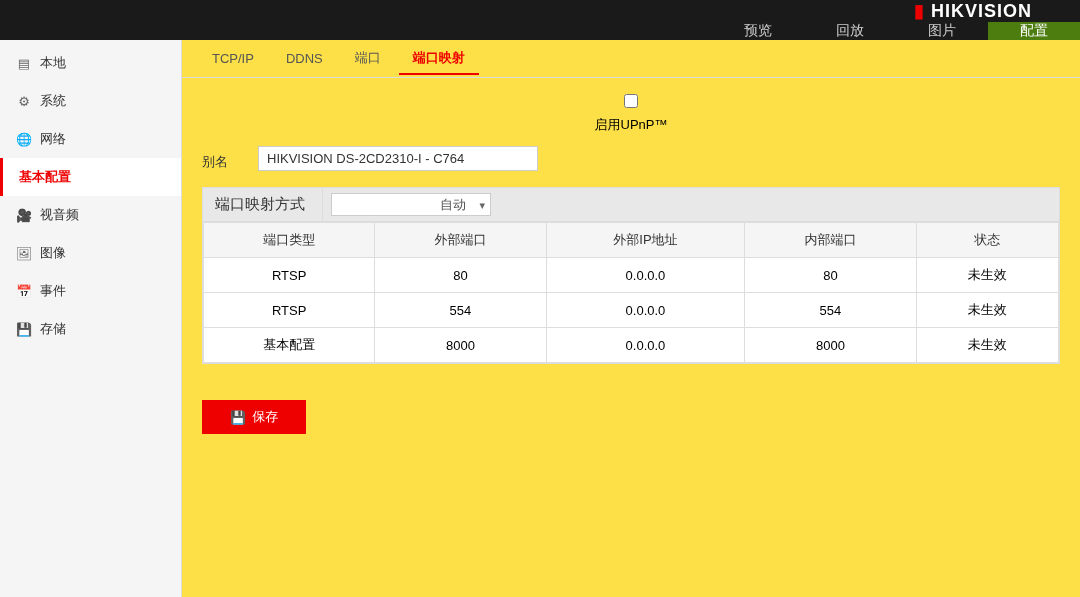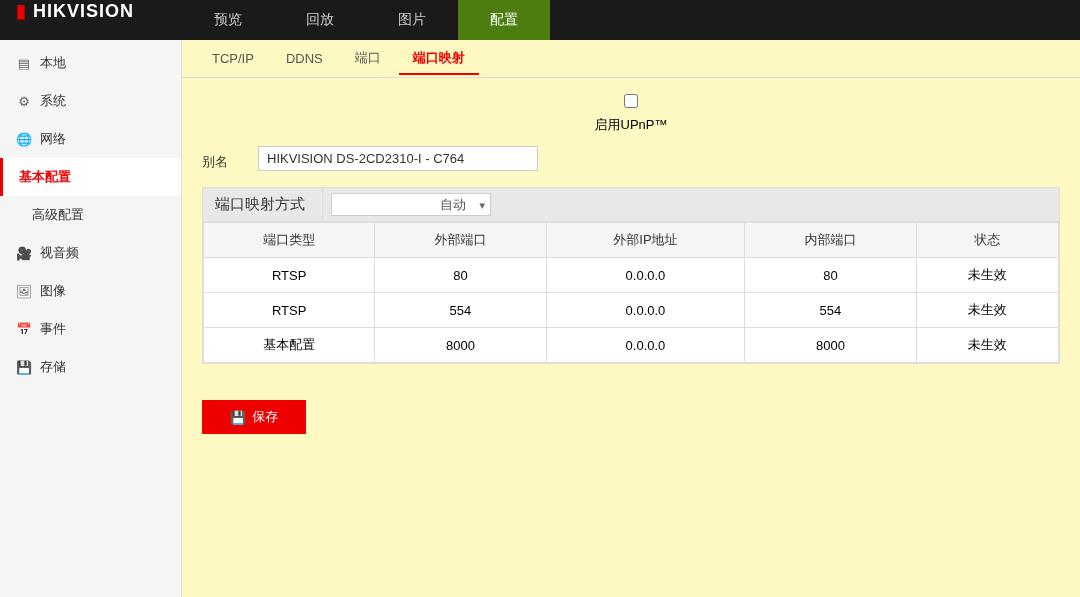--- a/index.html
+++ b/index.html
@@ -1,21 +1,21 @@
 <!DOCTYPE html>
 <html><head>
   <meta charset="utf-8">
   <style>
     * { margin: 0; padding: 0; box-sizing: border-box; }
     body { font-family: "Microsoft YaHei", "SimHei", Arial, sans-serif; font-size: 13px; background: #f0f0f0; width: 1080px; height: 597px; overflow: hidden; }
 
     
     .top-nav {
-      display: flex; align-items: flex-start; height: 40px;
-      background: #1a1a1a; color: #fff;
+      display: flex; align-items: flex-end; height: 40px;
+      background: #1a1a1a; color: #fff; flex-direction: column;
     }
     .logo-area {
       width: 182px; display: flex; align-items: center; padding-left: 16px; flex-shrink: 0;
     }
     .logo-text {
       font-size: 18px; font-weight: bold; letter-spacing: 1px; color: #fff;
     }
     .logo-text span { color: #e00; }
     .nav-items { display: flex; align-items: stretch; height: 100%; }
     .nav-item {
@@ -33,21 +33,21 @@
       flex-shrink: 0; padding-top: 4px;
     }
     .sidebar-item {
       display: flex; align-items: center; padding: 10px 16px; cursor: pointer;
       color: #333; font-size: 13px; gap: 8px;
     }
     .sidebar-item.active { color: #e00; font-weight: bold; background: #fff; border-left: 3px solid #e00; }
     .sidebar-item .si-icon { width: 16px; height: 16px; display: inline-flex; align-items: center; justify-content: center; color: #666; }
 
     
-    .content { flex: 1; background: #fef9c3; overflow: auto; }
+    .content { flex: 1; background: #fde047; overflow: auto; }
 
     
     .sub-tabs {
       display: flex; align-items: center; border-bottom: 1px solid #ddd;
       padding: 0 16px; height: 38px; gap: 4px;
     }
     .sub-tab {
       padding: 6px 14px; cursor: pointer; color: #555; font-size: 13px;
       border-bottom: 2px solid transparent; margin-bottom: -1px;
     }
@@ -124,23 +124,20 @@
       <div class="sidebar-item" style="padding-left: 16px;">
         <span class="si-icon">⚙</span>
         <span>系统</span>
       </div>
       <div class="sidebar-item" style="padding-left: 16px;">
         <span class="si-icon">🌐</span>
         <span>网络</span>
       </div>
       <div class="sidebar-item active" style="">
         <span>基本配置</span>
-      </div>
-      <div class="sidebar-item" style="padding-left: 32px;">
-        <span>高级配置</span>
       </div>
       <div class="sidebar-item" style="padding-left: 16px;">
         <span class="si-icon">🎥</span>
         <span>视音频</span>
       </div>
       <div class="sidebar-item" style="padding-left: 16px;">
         <span class="si-icon">🖼</span>
         <span>图像</span>
       </div>
       <div class="sidebar-item" style="padding-left: 16px;">

